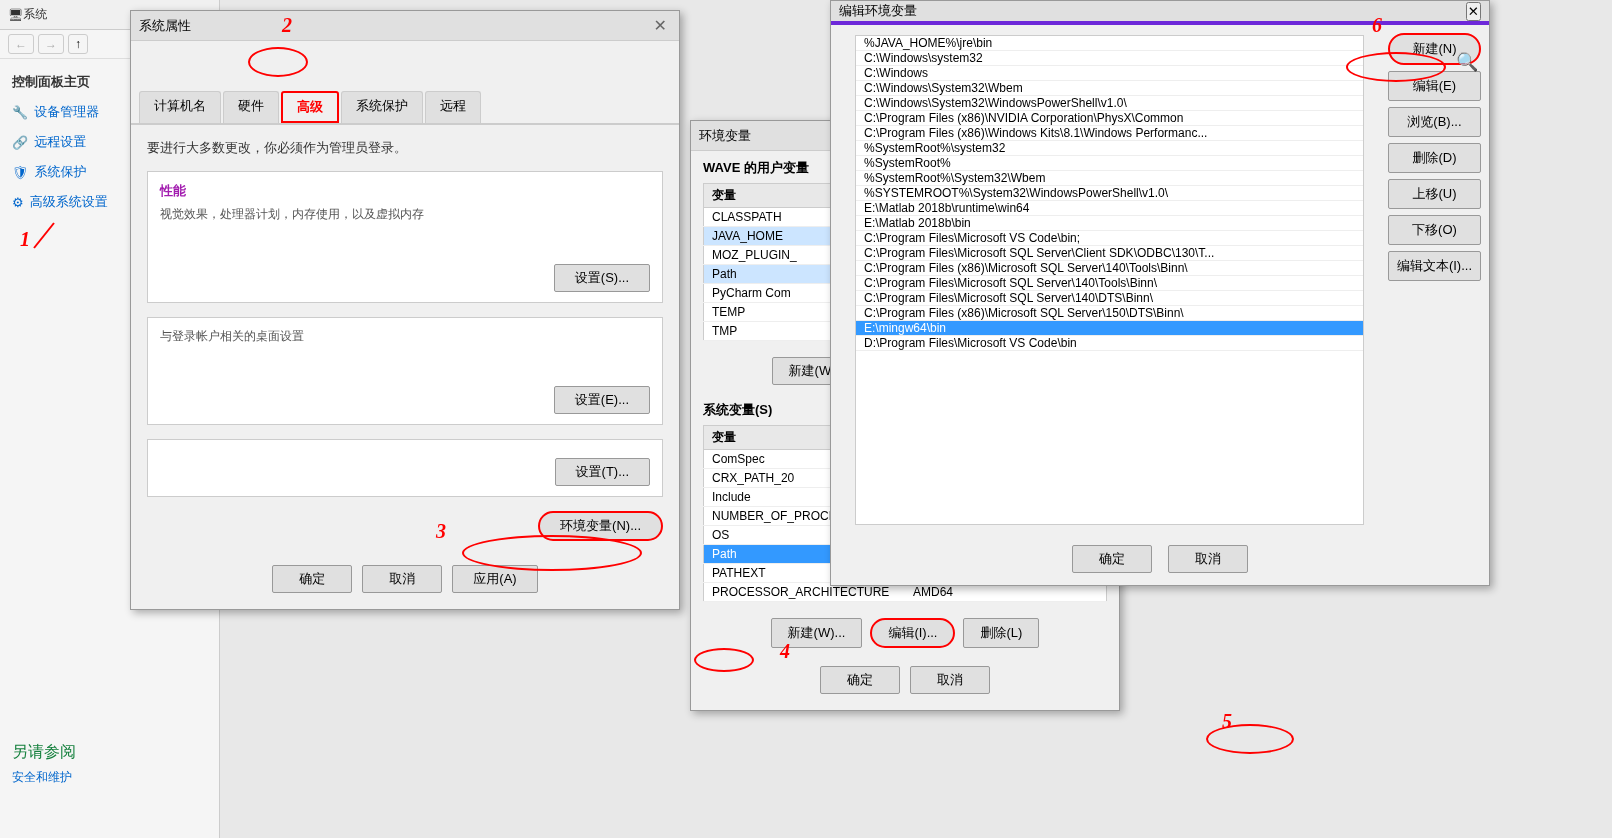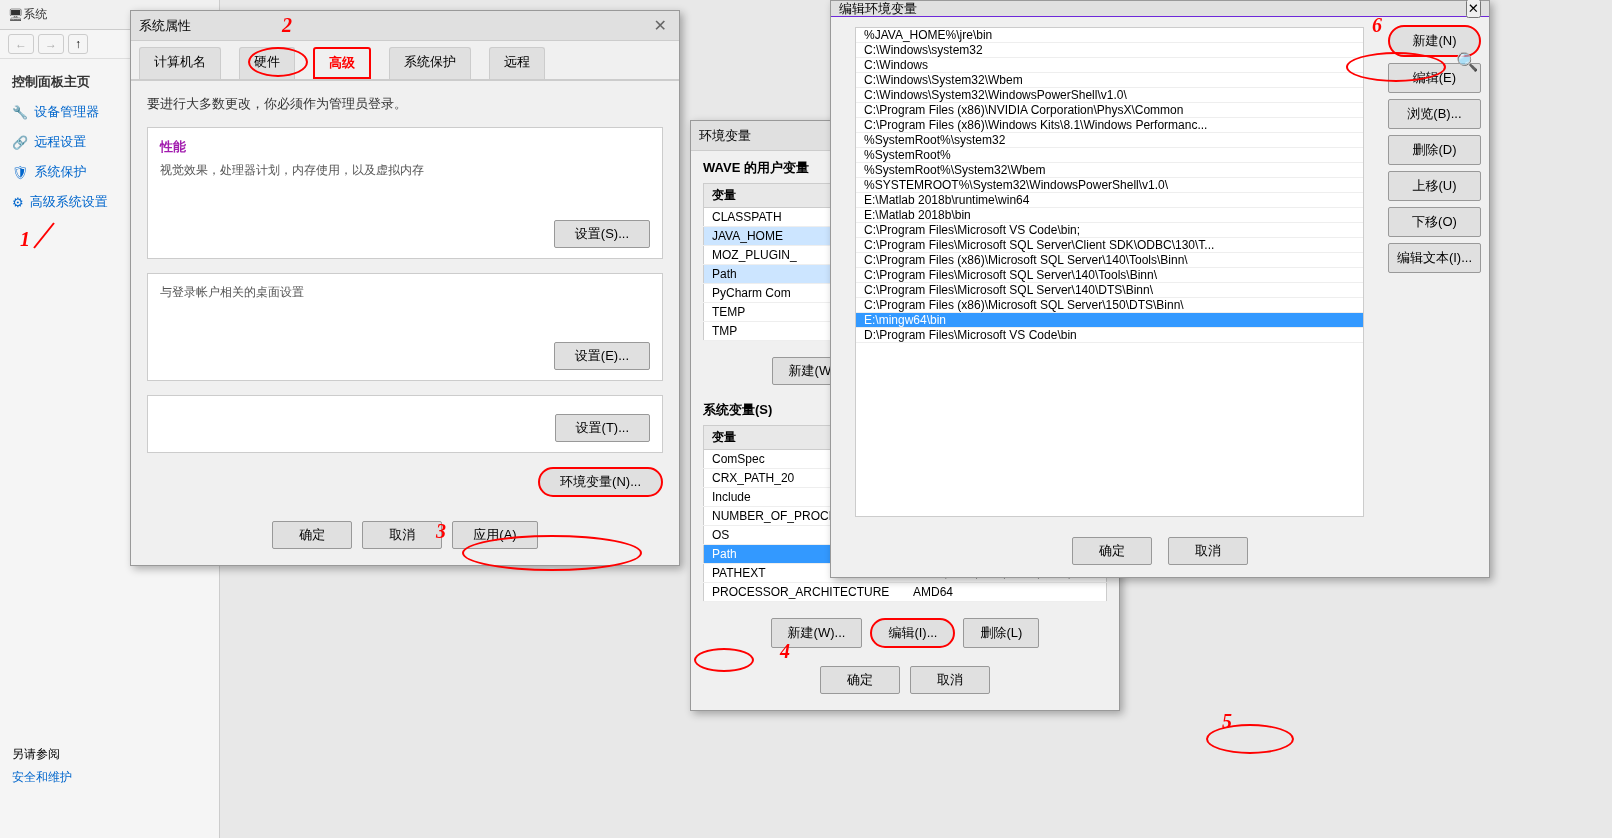--- a/index.html
+++ b/index.html
@@ -66,22 +66,22 @@
       font-size: 13px;
       gap: 6px;
     }
     .sys-footer {
       position: absolute;
       bottom: 40px;
       left: 0;
       padding: 12px;
     }
     .sys-footer-title {
-      font-size: 12px;
-      color: #000000;
+      font-size: 16px;
+      color: #15803d;
       margin-bottom: 6px;
     }
     .sys-footer-link {
       color: #0066cc;
       font-size: 12px;
       cursor: pointer;
       text-decoration: none;
     }
 
     
@@ -110,21 +110,22 @@
       color: #666;
       background: none;
       border: none;
       padding: 0 4px;
     }
     .dialog-tabs {
       display: flex;
       background: #f0f0f0;
       border-bottom: 2px solid #ccc;
       padding: 6px 8px 0;
-      gap: 18px;
+      gap: 2px;
+      margin-top: 44px;
     }
     .dialog-tab {
       padding: 5px 14px;
       border: 1px solid #ccc;
       border-bottom: none;
       background: #e0e0e0;
       cursor: pointer;
       font-size: 13px;
       border-radius: 3px 3px 0 0;
     }
@@ -252,26 +253,26 @@
     .editenv-dialog {
       position: absolute;
       left: 830px; top: 0px;
       width: 660px;
       background: #f0f0f0;
       border: 1px solid #999;
       box-shadow: 3px 3px 8px rgba(0,0,0,0.3);
     }
     .editenv-titlebar {
       background: #e0e0e0;
-      height: 16px;
+      height: 24px;
       display: flex;
       align-items: center;
       justify-content: space-between;
       padding: 0 8px;
-      border-bottom: 1px solid #6d28d9;
+      border-bottom: 4px solid #6d28d9;
       font-size: 13px;
     }
     .path-list {
       margin: 4px 12px;
       border: 1px solid #ccc;
       background: #fff;
       height: 490px;
       overflow-y: auto;
     }
     .path-item {

